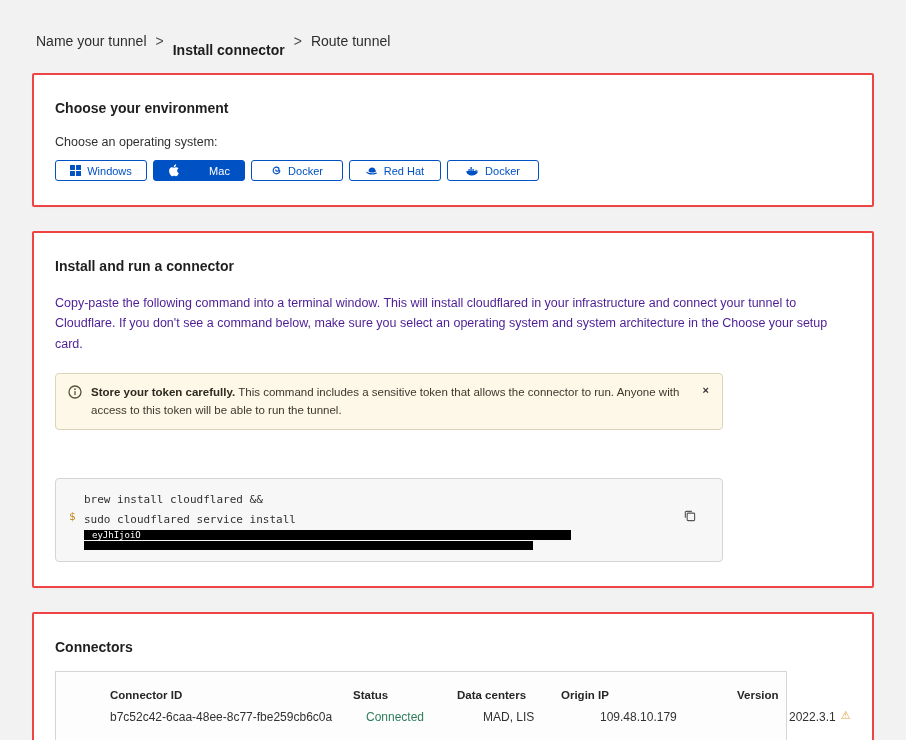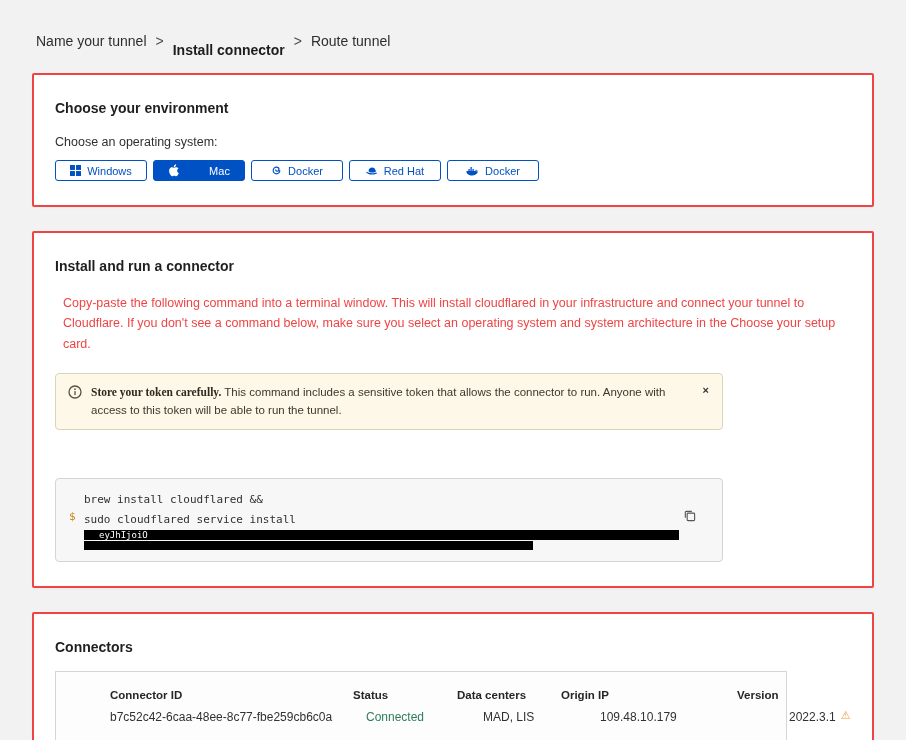--- a/index.html
+++ b/index.html
@@ -62,40 +62,40 @@
     cursor:pointer;
     padding:0;
   }
   .os-btn.selected{background:var(--accent);color:#fff;gap:30px;}
   .os-btn .ic{display:inline-flex;align-items:center;line-height:0;}
 
   
   .desc{
     font-size:12.5px;
     line-height:1.62;
-    color:#ef4444;
-    margin:0 0 19px 8px;
+    color:#4c1d95;
+    margin:0 0 19px 0;
     max-width:800px;
   }
   .warning{
     width:668px;
     background:#fdf8e7;
     border:1px solid #dcd4ba;
     border-radius:4px;
     padding:10px 30px 10px 12px;
     display:flex;
     gap:9px;
     font-size:11.5px;
     line-height:1.55;
     color:#3b382e;
     position:relative;
     margin-bottom:11px;
   }
   .warning .info-ic{flex:0 0 auto;margin-top:1px;color:#56523f;line-height:0;}
-  .warning b{color:#2d2a20;font-family:Liberation Serif, serif;}
+  .warning b{color:#2d2a20;}
   .warning .close-btn{
     position:absolute;top:9px;right:9px;
     background:none;border:none;padding:2px 4px;
     font-size:11px;font-weight:700;color:#333;cursor:pointer;
     line-height:1;
   }
   .code-block{
     width:668px;
     background:#f7f7f8;
     border:1px solid #d5d5d5;
@@ -108,23 +108,23 @@
     margin-top:48px;
   }
   .code-line{height:20px;line-height:20px;white-space:pre;}
   .prompt{
     position:absolute;left:13px;top:31px;
     color:#c58a1e;
     font-family:"DejaVu Sans Mono",monospace;
     font-size:11px;
   }
   .token-bar1{
-    width:595px;height:10px;background:#000;
+    width:487px;height:10px;background:#000;
     color:#fff;font-size:9px;line-height:10px;
-    padding-left:15px;overflow:hidden;white-space:nowrap;
+    padding-left:8px;overflow:hidden;white-space:nowrap;
   }
   .token-bar2{width:449px;height:9px;background:#000;margin-top:1px;}
   .copy-btn{
     position:absolute;right:24px;top:28px;
     background:none;border:none;padding:2px;cursor:pointer;
     color:#555;line-height:0;
   }
 
   
   .connectors .card-title{margin-bottom:16px;}

